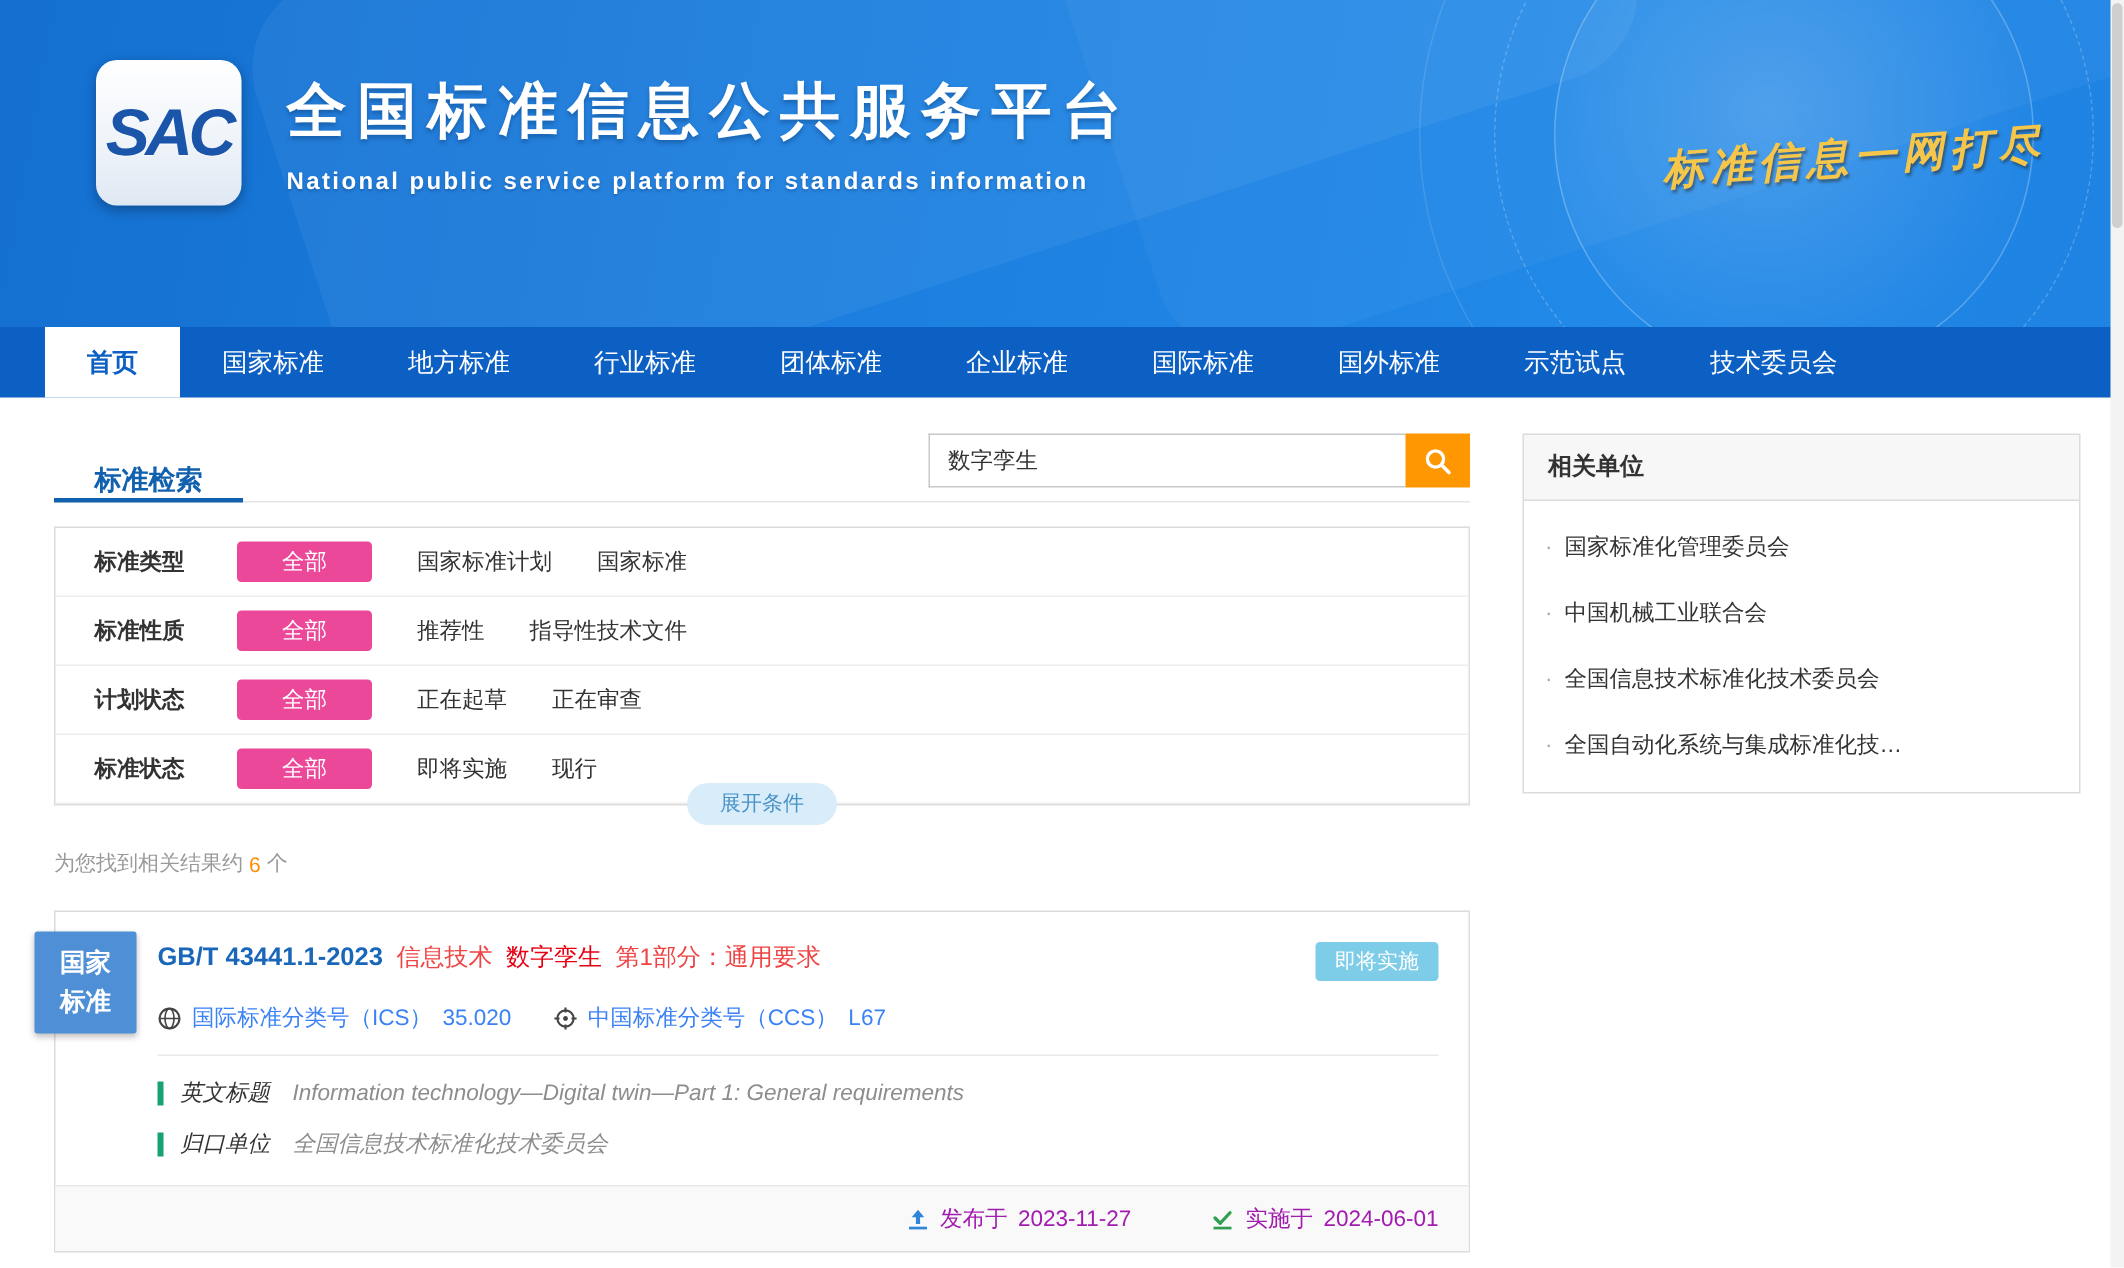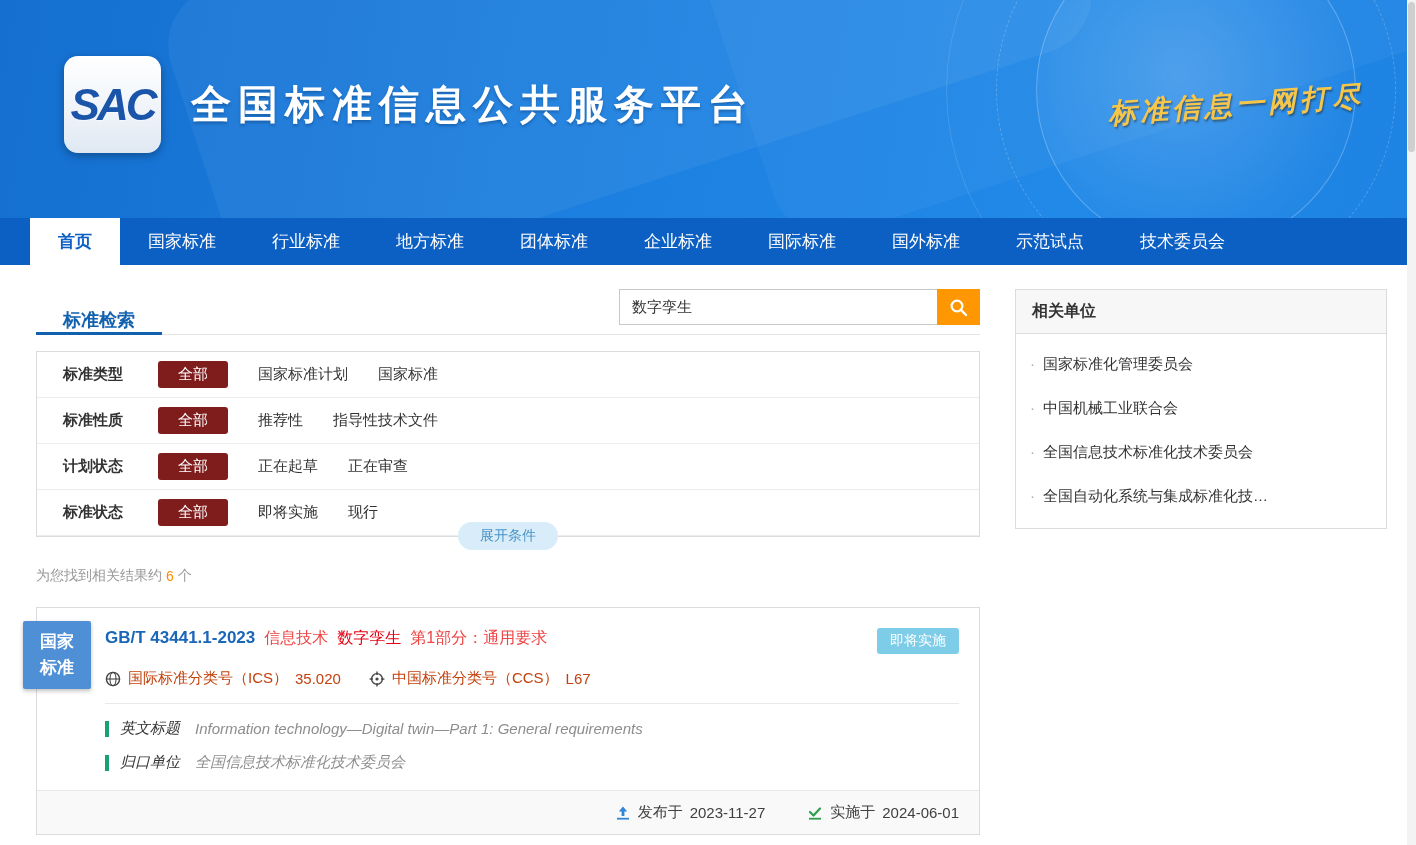--- a/index.html
+++ b/index.html
@@ -23,21 +23,21 @@
     position:absolute; border-radius:50%;
   }
   .globe-core {
     right:60px; top:-70px; width:320px; height:320px;
     background: radial-gradient(circle at 45% 45%, rgba(255,255,255,0.18), rgba(255,255,255,0.02) 70%);
     border:1px solid rgba(255,255,255,0.25);
   }
   .globe-ring1 { right:20px; top:-110px; width:400px; height:400px; border:1px dashed rgba(255,255,255,0.22); }
   .globe-ring2 { right:-30px; top:-160px; width:500px; height:500px; border:1px solid rgba(255,255,255,0.12); }
 
-  .header-inner { display:flex; align-items:center; padding:56px 0 0 64px; position:relative; }
+  .header-inner { display:flex; align-items:center; padding:40px 0 0 64px; position:relative; }
   .logo-box {
     width:97px; height:97px; border-radius:14px; flex:0 0 auto;
     background: linear-gradient(180deg, #ffffff 0%, #eef3f9 60%, #dfe8f2 100%);
     display:flex; align-items:center; justify-content:center;
     box-shadow:0 3px 8px rgba(0,0,0,0.30);
   }
   .logo-text {
     color:#1a55aa; font-weight:bold; font-style:italic; font-size:44px; letter-spacing:-3px;
     text-shadow:0 1px 1px rgba(255,255,255,0.6);
   }
@@ -81,21 +81,21 @@
     width:43px; height:36px; background:#ff9702; border:none; cursor:pointer;
     display:flex; align-items:center; justify-content:center;
   }
 
   
   .filter-panel { position:relative; border:1px solid #dcdcdc; margin-top:16px; background:#fff; }
   .filter-row { display:flex; align-items:center; height:46px; border-bottom:1px solid #ededed; padding-left:26px; }
   .filter-row:last-child { border-bottom:none; }
   .filter-label { width:95px; font-weight:bold; color:#333; font-size:15px; flex:0 0 auto; }
   .all-btn {
-    background:#7f1d1d; color:#fff; font-size:15px; padding:4px 20px; border:none;
+    background:#ec4899; color:#fff; font-size:15px; padding:4px 30px; border:none;
     border-radius:3px; cursor:pointer; font-family:inherit;
   }
   .filter-option { margin-left:30px; color:#333; font-size:15px; cursor:pointer; white-space:nowrap; }
 
   .expand-btn {
     position:absolute; bottom:-14px; left:50%; transform:translateX(-50%);
     background:#d8edf9; color:#4a93c6; font-size:14px; padding:5px 22px;
     border-radius:14px; cursor:pointer; white-space:nowrap;
   }
 
@@ -119,34 +119,34 @@
   .card-code { color:#1a66b8; font-weight:bold; font-size:17px; }
   .card-t  { color:#ef4444; font-size:16px; margin-left:9px; }
   .card-hl { color:#e60012; font-size:16px; margin-left:9px; }
   .status-badge {
     margin-left:auto; background:#7ecde8; color:#fff; font-size:14px;
     padding:4px 13px; border-radius:3px; white-space:nowrap;
   }
 
   .card-meta {
     display:flex; align-items:center; margin:15px 20px 0 68px;
-    padding-bottom:15px; border-bottom:1px solid #e9e9e9; font-size:15px; color:#c2410c;
+    padding-bottom:15px; border-bottom:1px solid #e9e9e9; font-size:15px; color:#3b82f6;
   }
   .meta-group { display:flex; align-items:center; gap:7px; }
   .meta-group + .meta-group { margin-left:28px; }
 
   .card-field { display:flex; align-items:center; margin:15px 20px 0 68px; font-size:15px;font-style:italic; }
   .bar { width:4px; height:16px; background:#18a174; margin-right:11px; flex:0 0 auto; }
   .field-label { color:#333; margin-right:15px; white-space:nowrap; }
   .field-value { color:#8d8d8d; }
 
   .card-footer {
     margin-top:18px; background:#f9f9f9; border-top:1px solid #e8e8e8;
     padding:12px 20px; display:flex; justify-content:flex-end; align-items:center;
-    gap:42px; font-size:15px; color:#404040;
+    gap:53px; font-size:15px; color:#a21caf;
   }
   .footer-item { display:flex; align-items:center; gap:7px; }
 
   
   .sidebar { width:372px; flex:0 0 auto; border:1px solid #dcdcdc; background:#fff; }
   .sidebar-header {
     background:#f7f7f7; border-bottom:1px solid #dcdcdc; padding:11px 16px;
     font-weight:bold; color:#333; font-size:16px;
   }
   .sidebar-list { padding:8px 0 10px 0; }
@@ -171,30 +171,31 @@
   <div class="globe-ring2"></div>
   <div class="globe-ring1"></div>
   <div class="globe-core"></div>
 
   <div class="header-inner">
     <div class="logo-box">
       <span class="logo-text">SAC</span>
     </div>
     <div class="title-block">
       <div class="main-title">全国标准信息公共服务平台</div>
+      <div class="sub-title">National public service platform  for standards information</div>
     </div>
   </div>
   <div class="slogan">标准信息一网打尽</div>
 </div>
 
 <div class="nav">
   <div class="nav-item active">首页</div>
   <div class="nav-item">国家标准</div>
+  <div class="nav-item">地方标准</div>
   <div class="nav-item">行业标准</div>
-  <div class="nav-item">地方标准</div>
   <div class="nav-item">团体标准</div>
   <div class="nav-item">企业标准</div>
   <div class="nav-item">国际标准</div>
   <div class="nav-item">国外标准</div>
   <div class="nav-item">示范试点</div>
   <div class="nav-item">技术委员会</div>
 </div>
 
 <div class="content">
   <div class="main-col">

